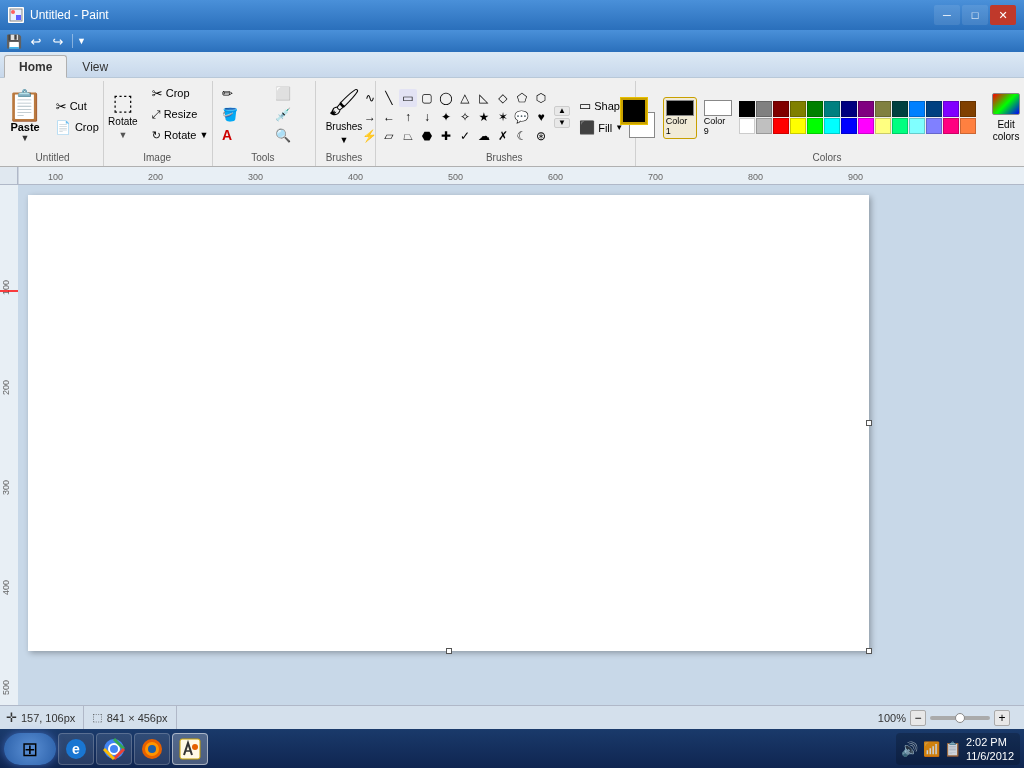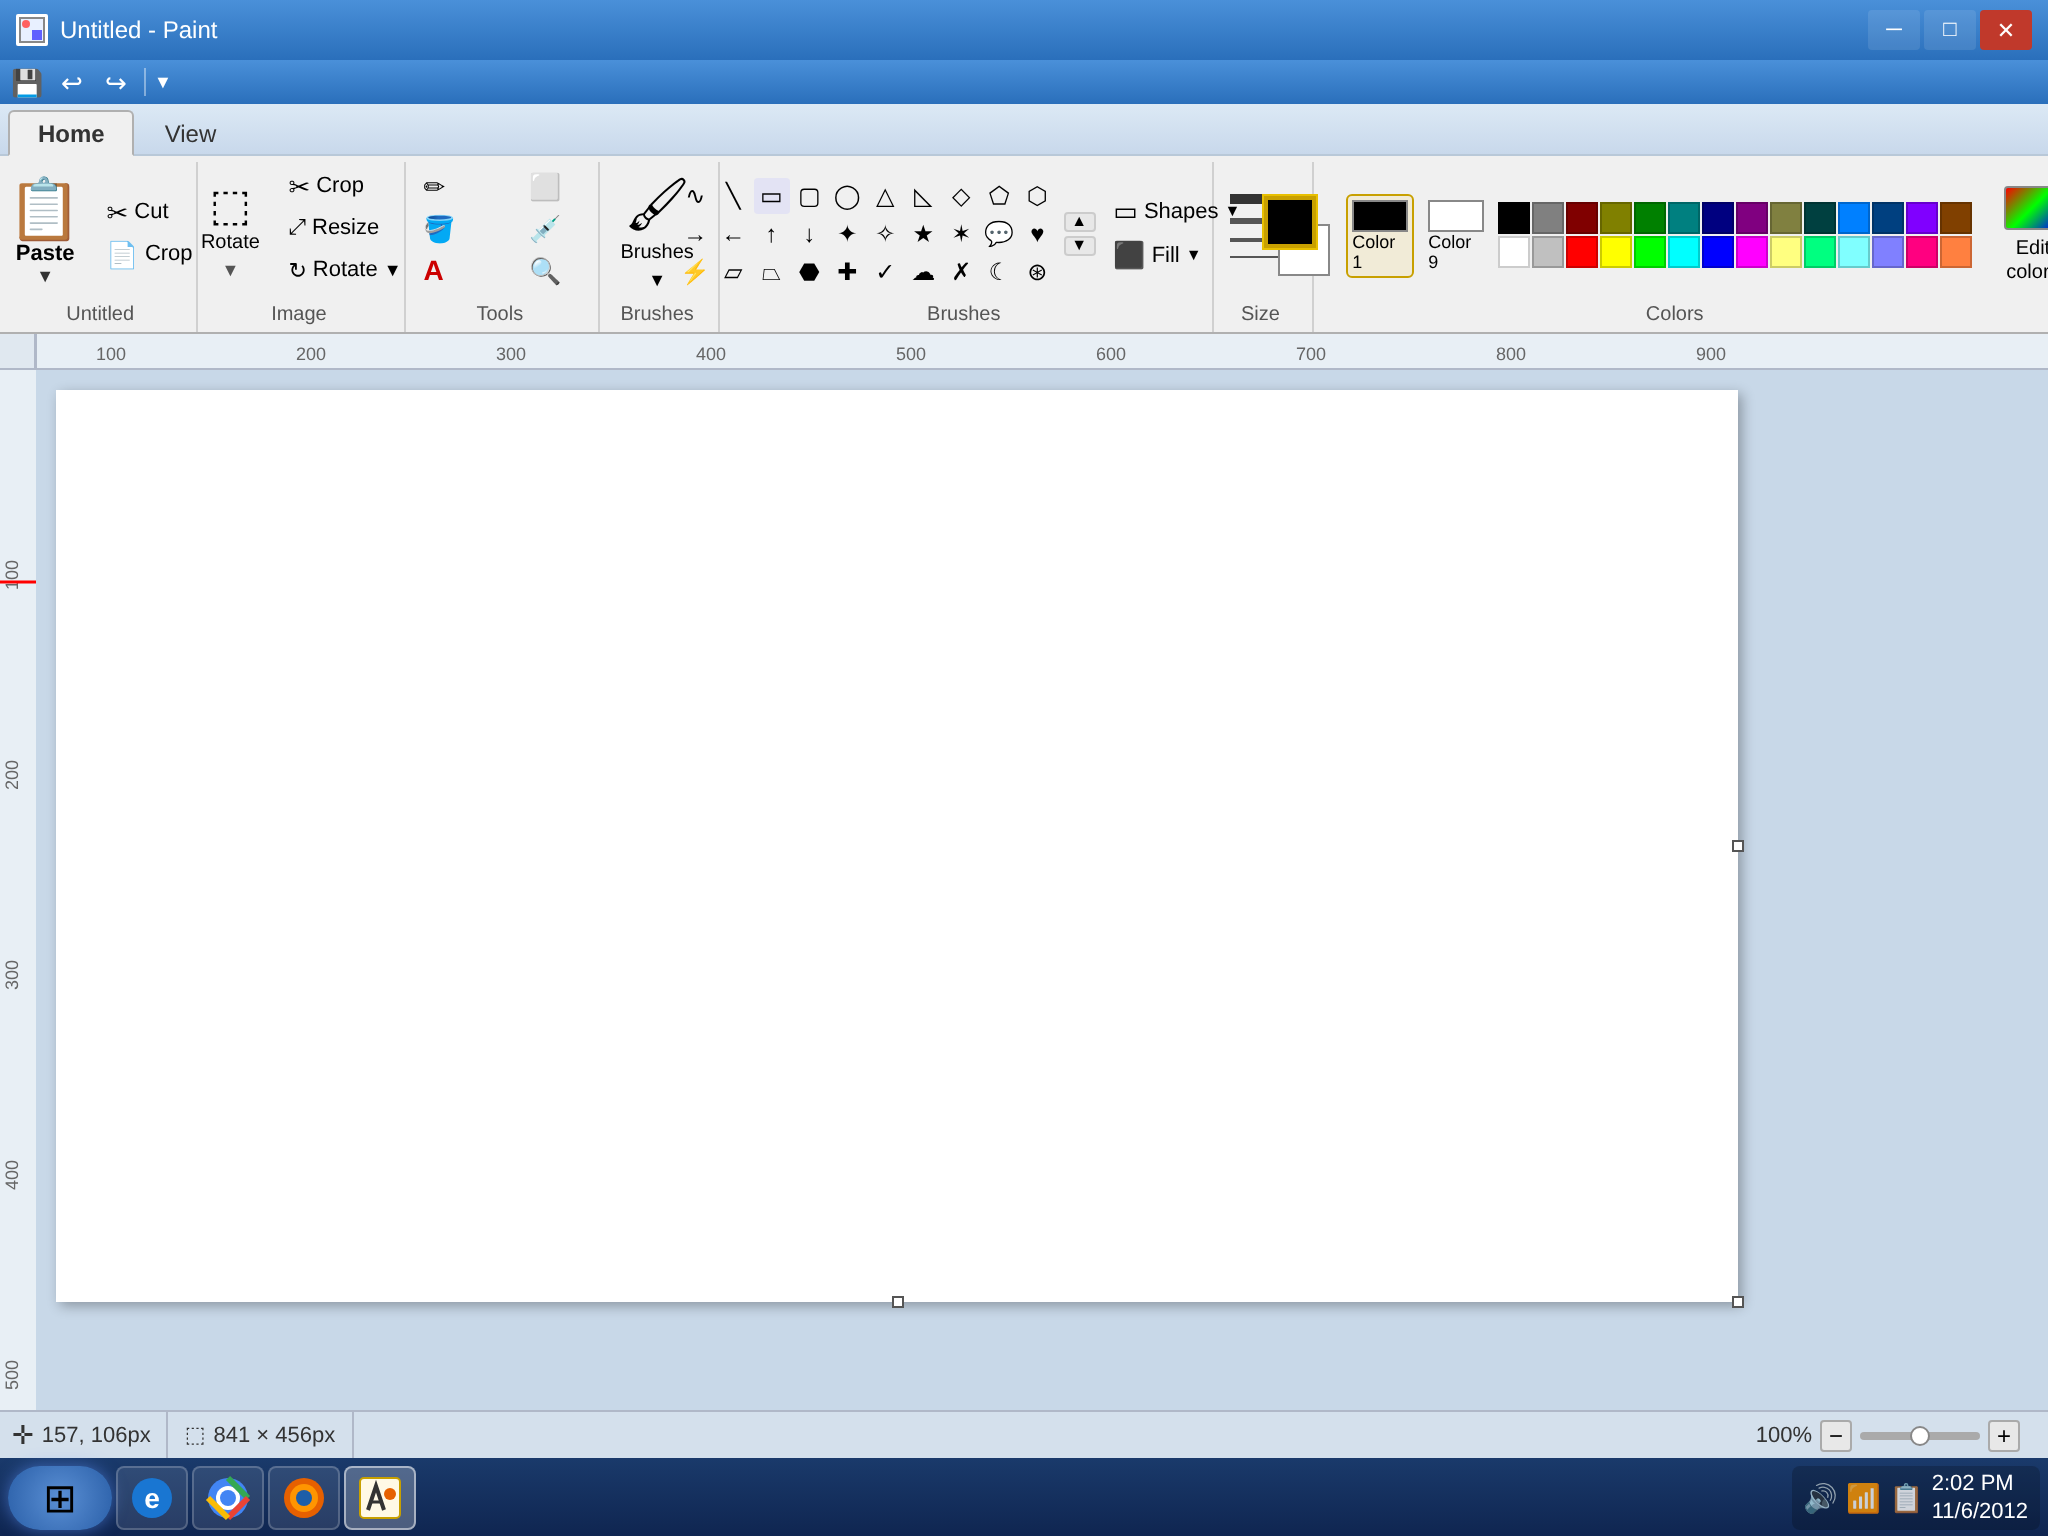--- a/index.html
+++ b/index.html
@@ -632,31 +632,20 @@
           <div class="of-btn">
             <span class="of-icon">⬛</span>
             <span>Fill</span>
             <span class="of-arrow">▼</span>
           </div>
         </div>
       </div>
       <div class="ribbon-group-label">Brushes</div>
     </div>
 
-    <div class="ribbon-group size-group">
-      <div class="ribbon-group-content">
-        <div class="size-icon">
-          <div style="width:30px;height:5px;background:#333;margin:2px 0;"></div>
-          <div style="width:30px;height:3px;background:#555;margin:2px 0;"></div>
-          <div style="width:30px;height:2px;background:#555;margin:2px 0;"></div>
-          <div style="width:30px;height:1px;background:#555;margin:2px 0;"></div>
-        </div>
-      </div>
-      <div class="ribbon-group-label">Size</div>
-    </div>
 
     <div class="ribbon-group colors-group">
       <div class="ribbon-group-content colors-content">
 
         <div style="position:relative;width:40px;height:40px;margin-right:4px;">
           <div style="position:absolute;bottom:0;right:0;width:26px;height:26px;background:#ffffff;border:1px solid #888;"></div>
           <div style="position:absolute;top:0;left:0;width:26px;height:26px;background:#000000;border:2px solid #c8a000;box-shadow:0 0 0 1px #e8c000;"></div>
         </div>
 
         <div class="cs-btn active">

